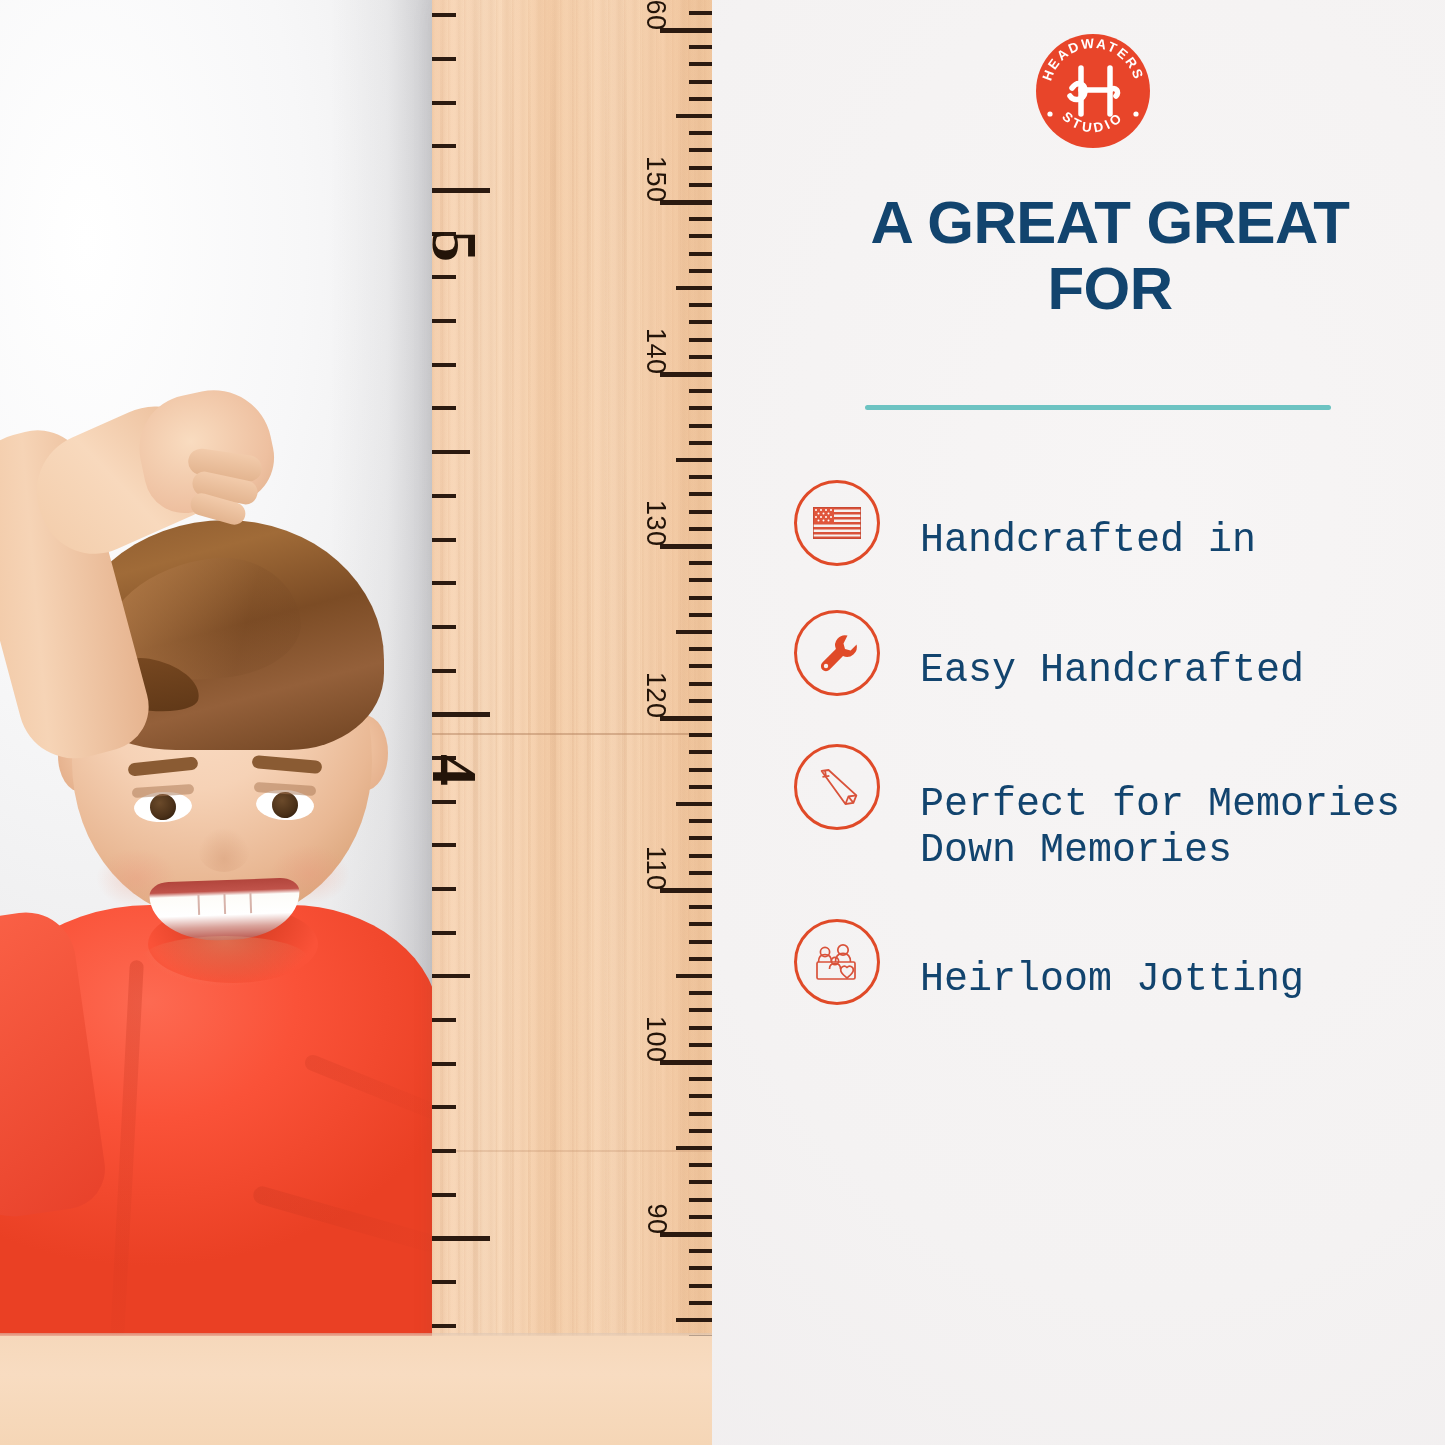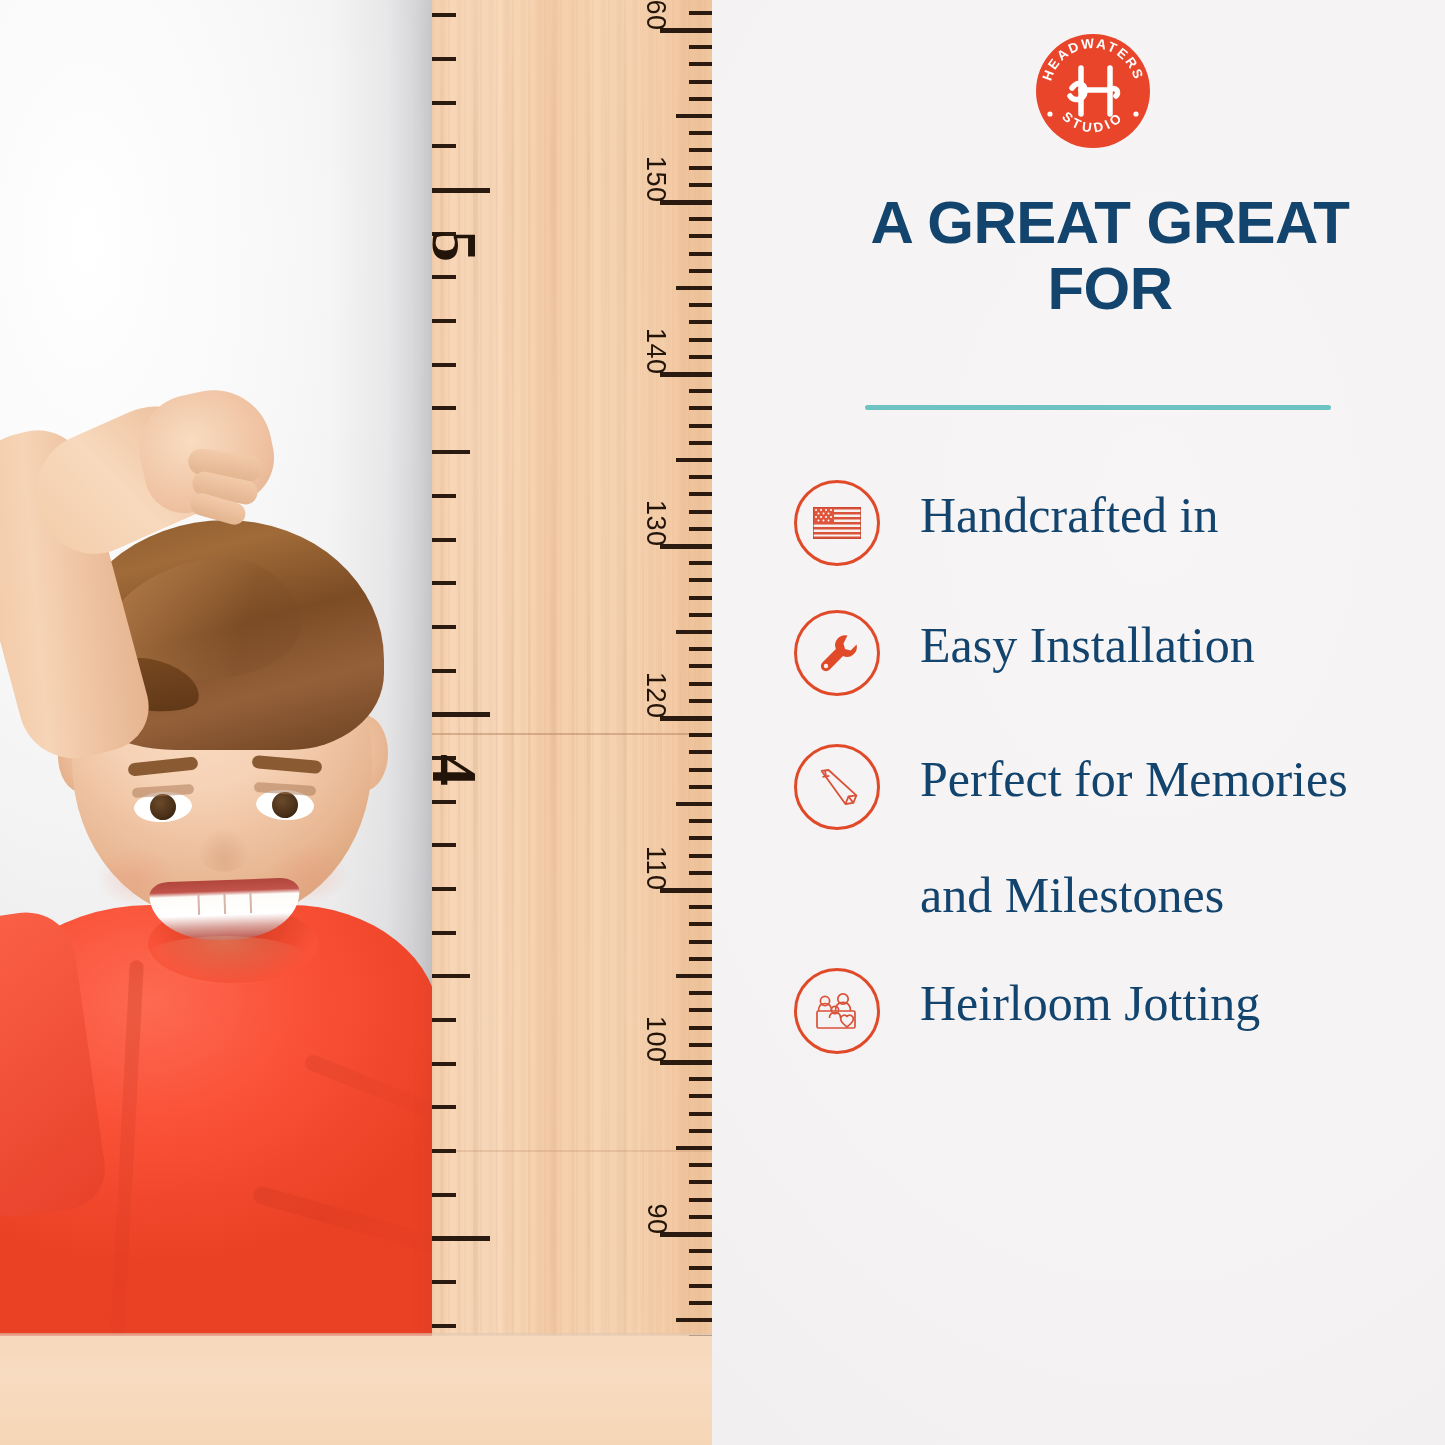--- a/index.html
+++ b/index.html
@@ -364,25 +364,26 @@
     width: 86px; height: 86px;
     border: 3px solid #e04a28;
     border-radius: 50%;
     display: flex;
     align-items: center;
     justify-content: center;
     margin-right: 40px;
   }
   .feature-text {
     color: #12446e;
-    font-family: Liberation Serif, serif;
+    font-family: Liberation Mono, monospace;
     font-weight: 400;
-    font-size: 50px;
+    font-size: 40px;
     line-height: 1.16;
     padding-top: 6px;
+    margin-top: 32px;
   }
   .f1 { margin-top: 8px; }
   .f2 { margin-top: 44px; }
   .f3 { margin-top: 48px; }
   .f4 { margin-top: 44px; }
   .f1 .feature-icon, .f3 .feature-icon { align-self: flex-start; }
   .f2 .feature-icon, .f4 .feature-icon { align-self: center; }
 </style>
 </head>
 <body>
@@ -663,39 +664,38 @@
 
       <div class="feature f2">
         <div class="feature-icon">
           <svg width="50" height="50" viewBox="0 0 50 50" aria-hidden="true">
             <g fill="#e04a28">
               <path d="M35.5 7.5 a10 10 0 0 0 -11.6 13.6 L10.4 34.6 a5 5 0 0 0 7.1 7.1 L31 28.1 a10 10 0 0 0 13.6 -11.6 l-6 6 -5.6 -1.5 -1.5 -5.6 z"></path>
             </g>
             <circle cx="14" cy="38" r="2.2" fill="#f6f1ef"></circle>
           </svg>
         </div>
-        <div class="feature-text">Easy Installation</div>
+        <div class="feature-text">Easy Handcrafted</div>
       </div>
 
       <div class="feature f3">
         <div class="feature-icon">
           <svg width="50" height="50" viewBox="0 0 50 50" aria-hidden="true">
             <g stroke="#d9523a" stroke-width="1.8" fill="none" stroke-linejoin="round">
               <path d="M12 7 L19 7 L43 36 L39 43 L31 43 z" transform="rotate(-8 25 25)"></path>
               <path d="M12 13 L19 13" transform="rotate(-8 25 25)"></path>
               <path d="M15.5 7 L15.5 13" transform="rotate(-8 25 25)"></path>
               <path d="M31 43 L35 36 L43 36" transform="rotate(-8 25 25)"></path>
               <path d="M35 36 L39 43" transform="rotate(-8 25 25)"></path>
             </g>
           </svg>
         </div>
         <div class="feature-text">
           <span>Perfect for Memories</span><br>
-          <br>
-          <span>and Milestones</span>
+          <span>Down Memories</span><br>
         </div>
       </div>
 
       <div class="feature f4">
         <div class="feature-icon">
           <svg width="50" height="46" viewBox="0 0 50 46" aria-hidden="true">
             <g stroke="#d9523a" stroke-width="1.7" fill="none" stroke-linejoin="round">
               <rect x="5" y="23" width="38" height="17" rx="1.5"></rect>
               <circle cx="13" cy="13" r="4.6"></circle>
               <path d="M6.5 23 C6.5 17.5 9.5 15.5 13 15.5 C16.5 15.5 19.5 17.5 19.5 23"></path>

